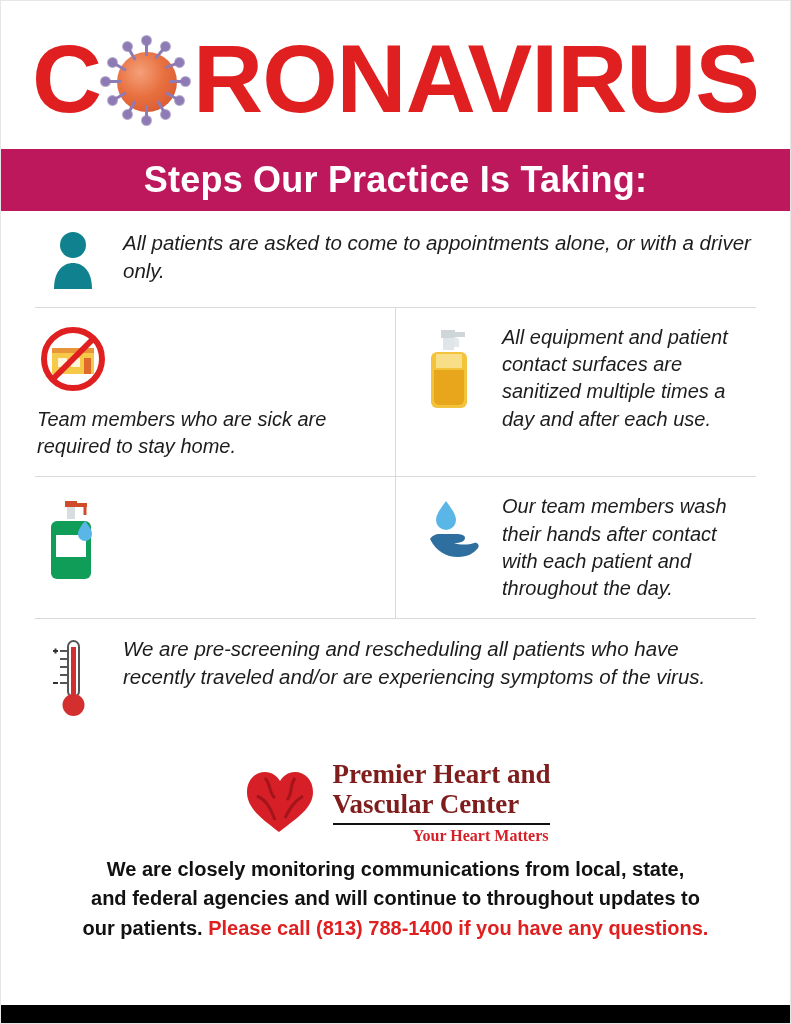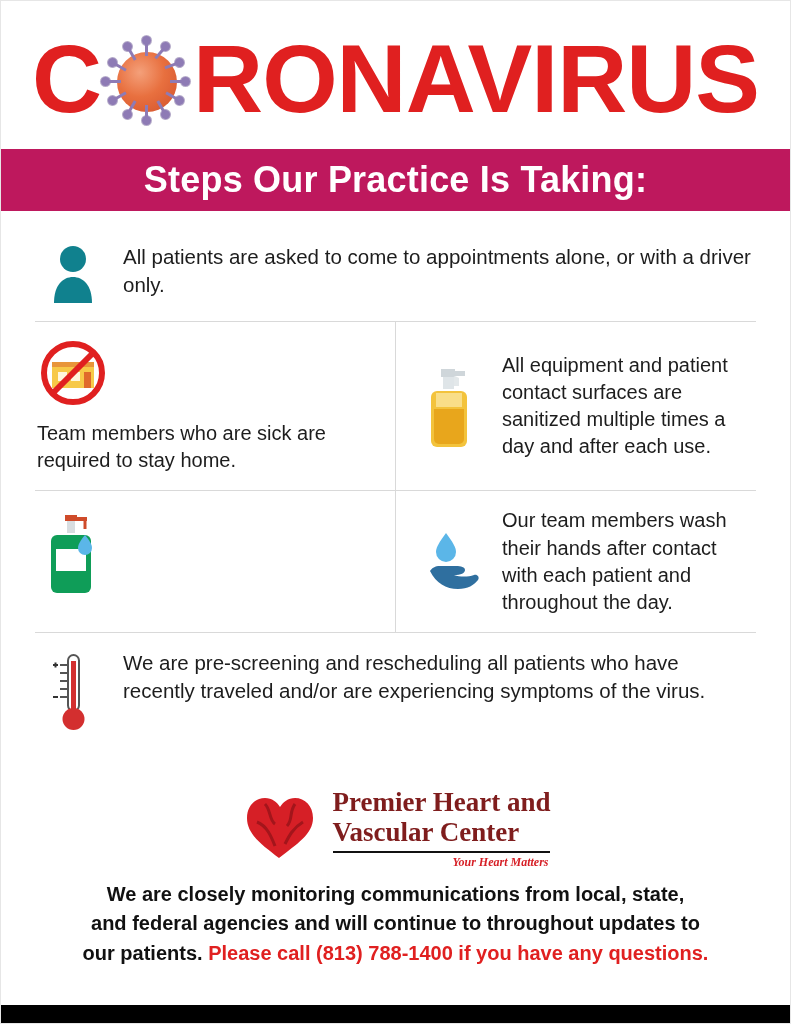--- a/index.html
+++ b/index.html
@@ -86,34 +86,35 @@
     margin: 0;
     color: #ffffff;
     font-size: 36px;
     font-weight: bold;
     letter-spacing: 0.2px;
     font-family: "Liberation Sans", sans-serif;
   }
 
   
   .steps {
-    padding: 16px 32px;
+    padding: 2px 32px;
     flex: none;
+    font-style: italic;
   }
   .row { display: flex; }
   .cell {
     display: flex;
     align-items: flex-start;
     padding: 16px 6px 16px 4px;
     gap: 14px;
   }
   .cell.full { width: 100%; }
   .cell.half { width: 50%; }
   .cell.half.left { padding-right: 18px; flex-direction: column; }
-  .cell.half.right { padding-left: 20px; align-items: center; }
+  .cell.half.right { padding-left: 20px; }
   .divider-h { height: 1px; background: #d9d9d9; margin: 0 2px; }
   .divider-v { width: 1px; background: #d9d9d9; }
   .icon-wrap {
     width: 72px;
     min-width: 72px;
     display: flex;
     align-items: flex-start;
     justify-content: center;
     padding-top: 2px;
   }
@@ -138,23 +139,22 @@
   .logo-l1, .logo-l2 {
     font-family: "Liberation Serif", serif;
     font-weight: bold;
     font-size: 27px;
     color: #7f1d1d;
     line-height: 1.12;
   }
   .logo-rule { width: 100%; height: 2px; background: #111; margin: 3px 0 2px 0; }
   .logo-tag {
     font-family: "Liberation Serif", serif;
-    font-style: italic;
-    font-weight: bold;
-    font-size: 12px;
+    font-weight: bold;
+    font-size: 16px;
     color: #d61f26;
     align-self: flex-end;
     padding-right: 2px;
   }
 
   
   .footer {
     padding: 4px 40px 0 40px;
     text-align: center;
   }

